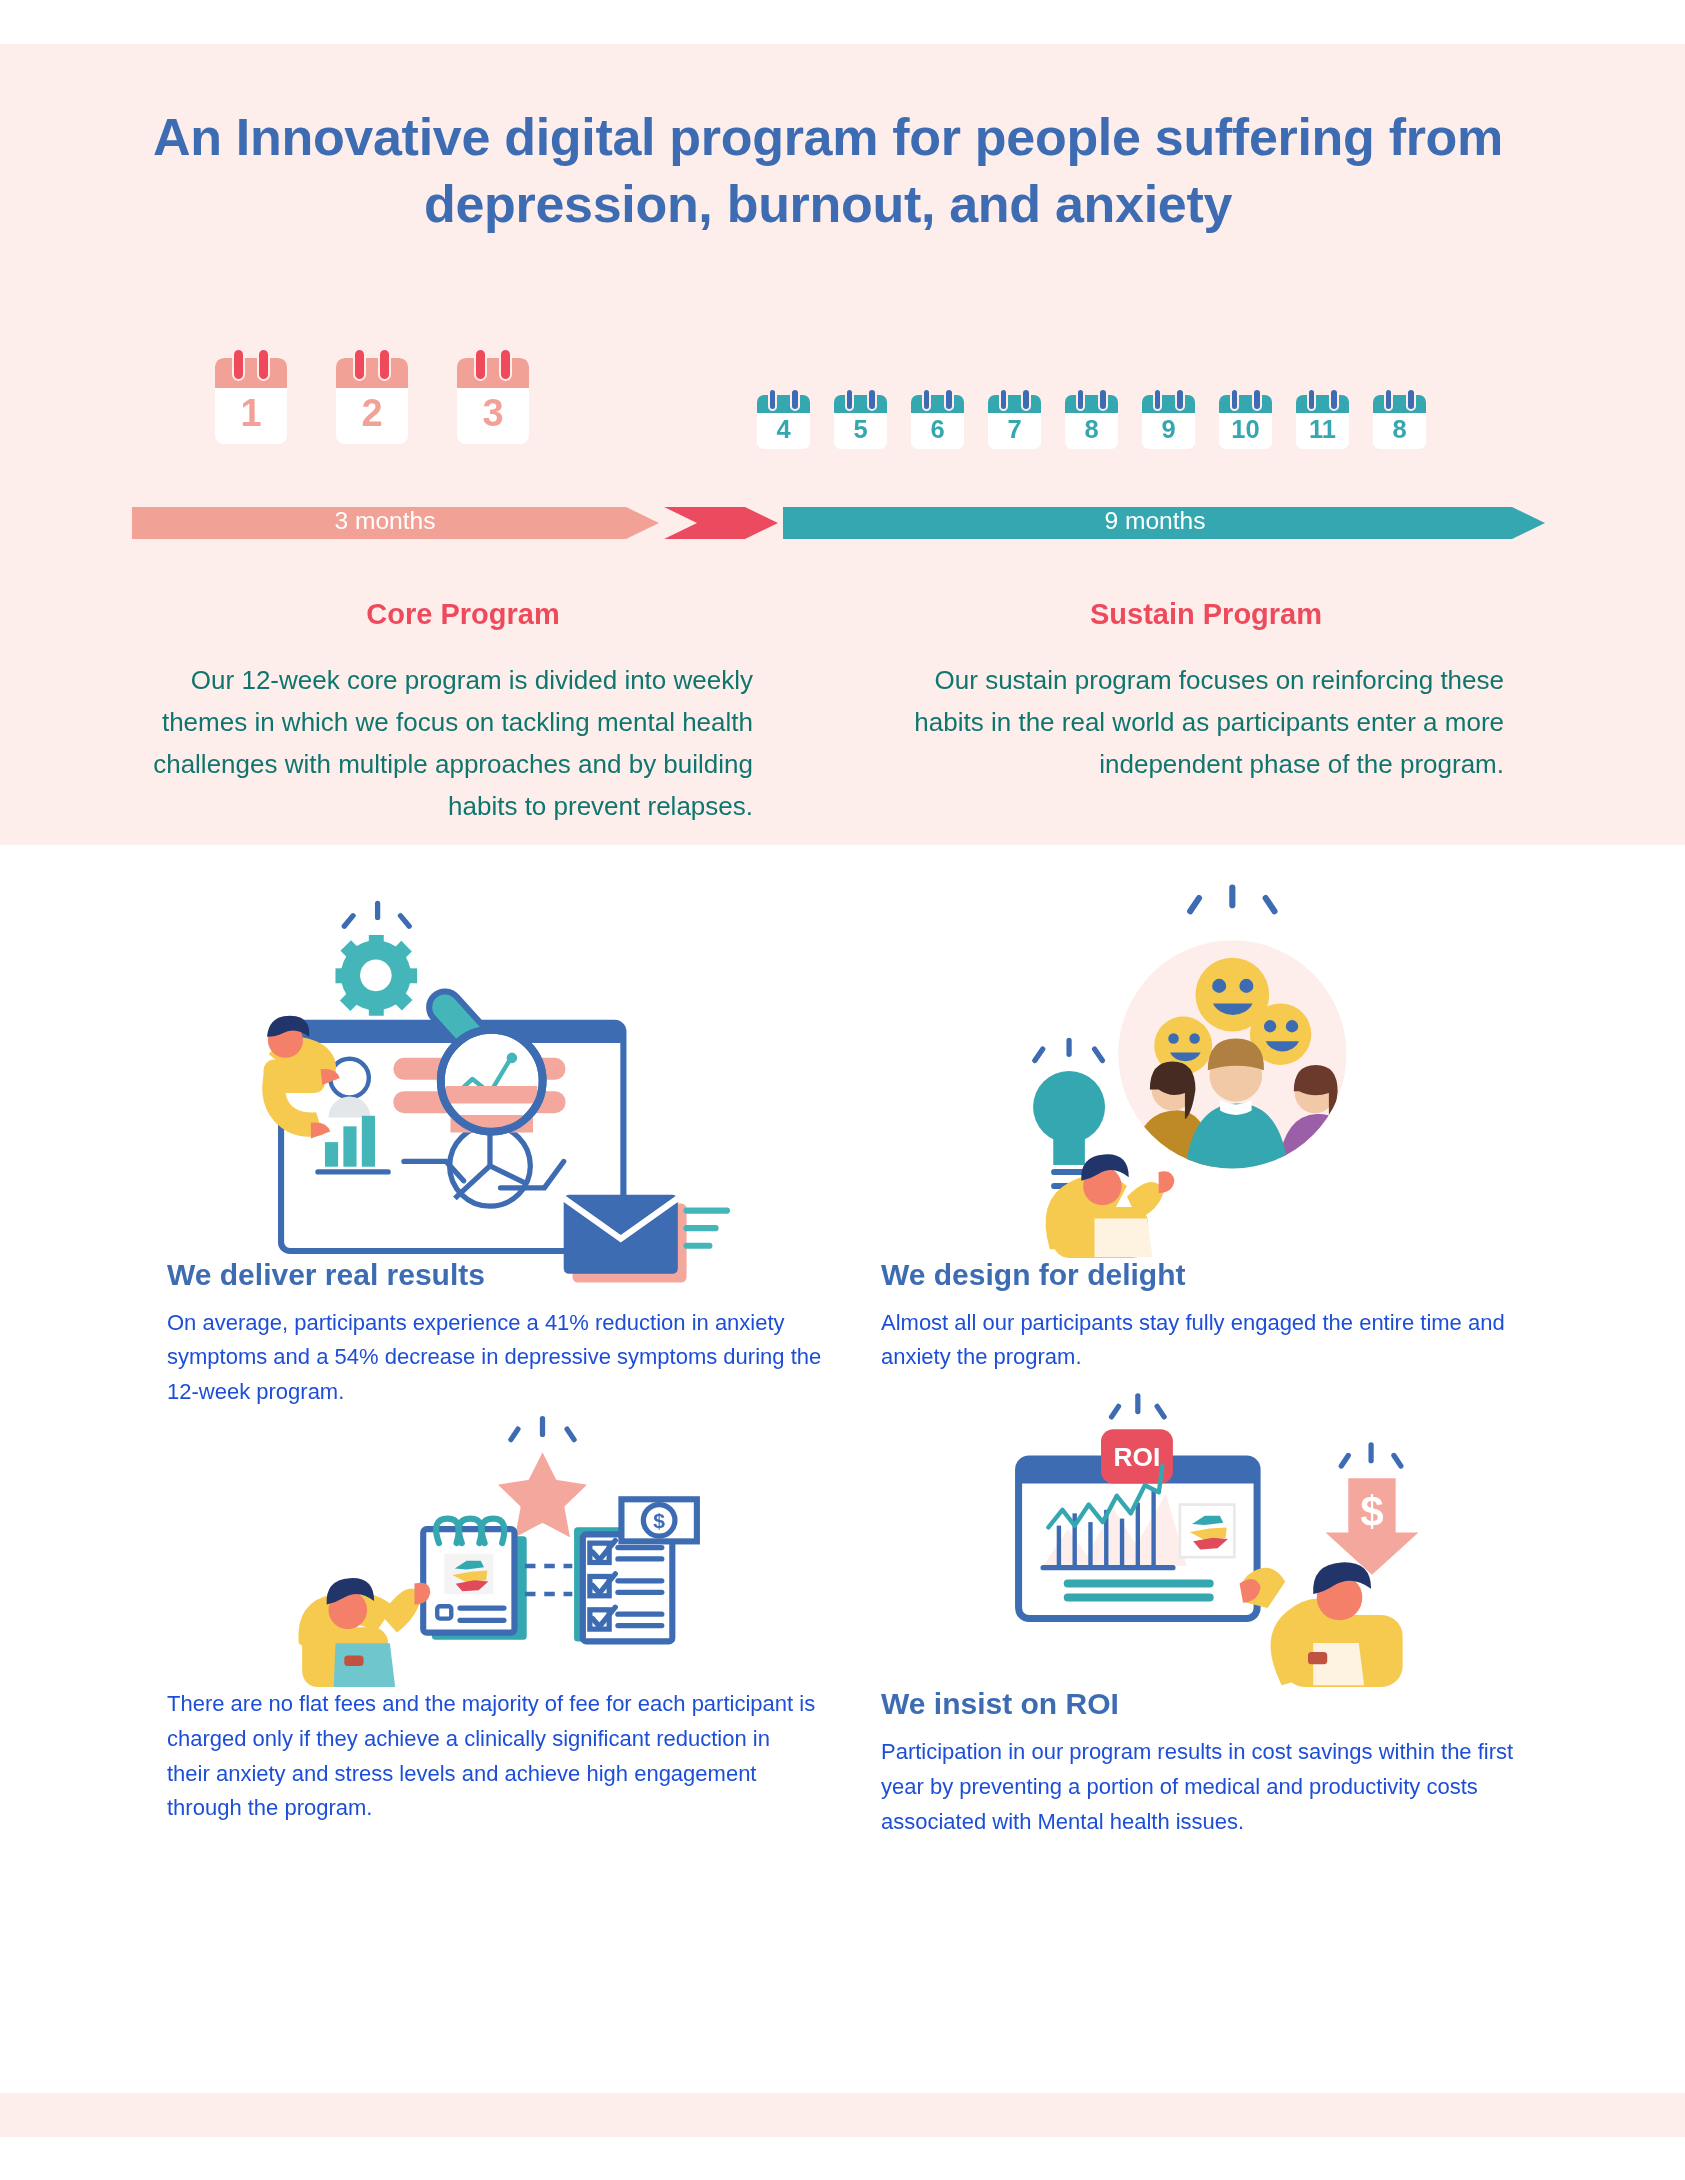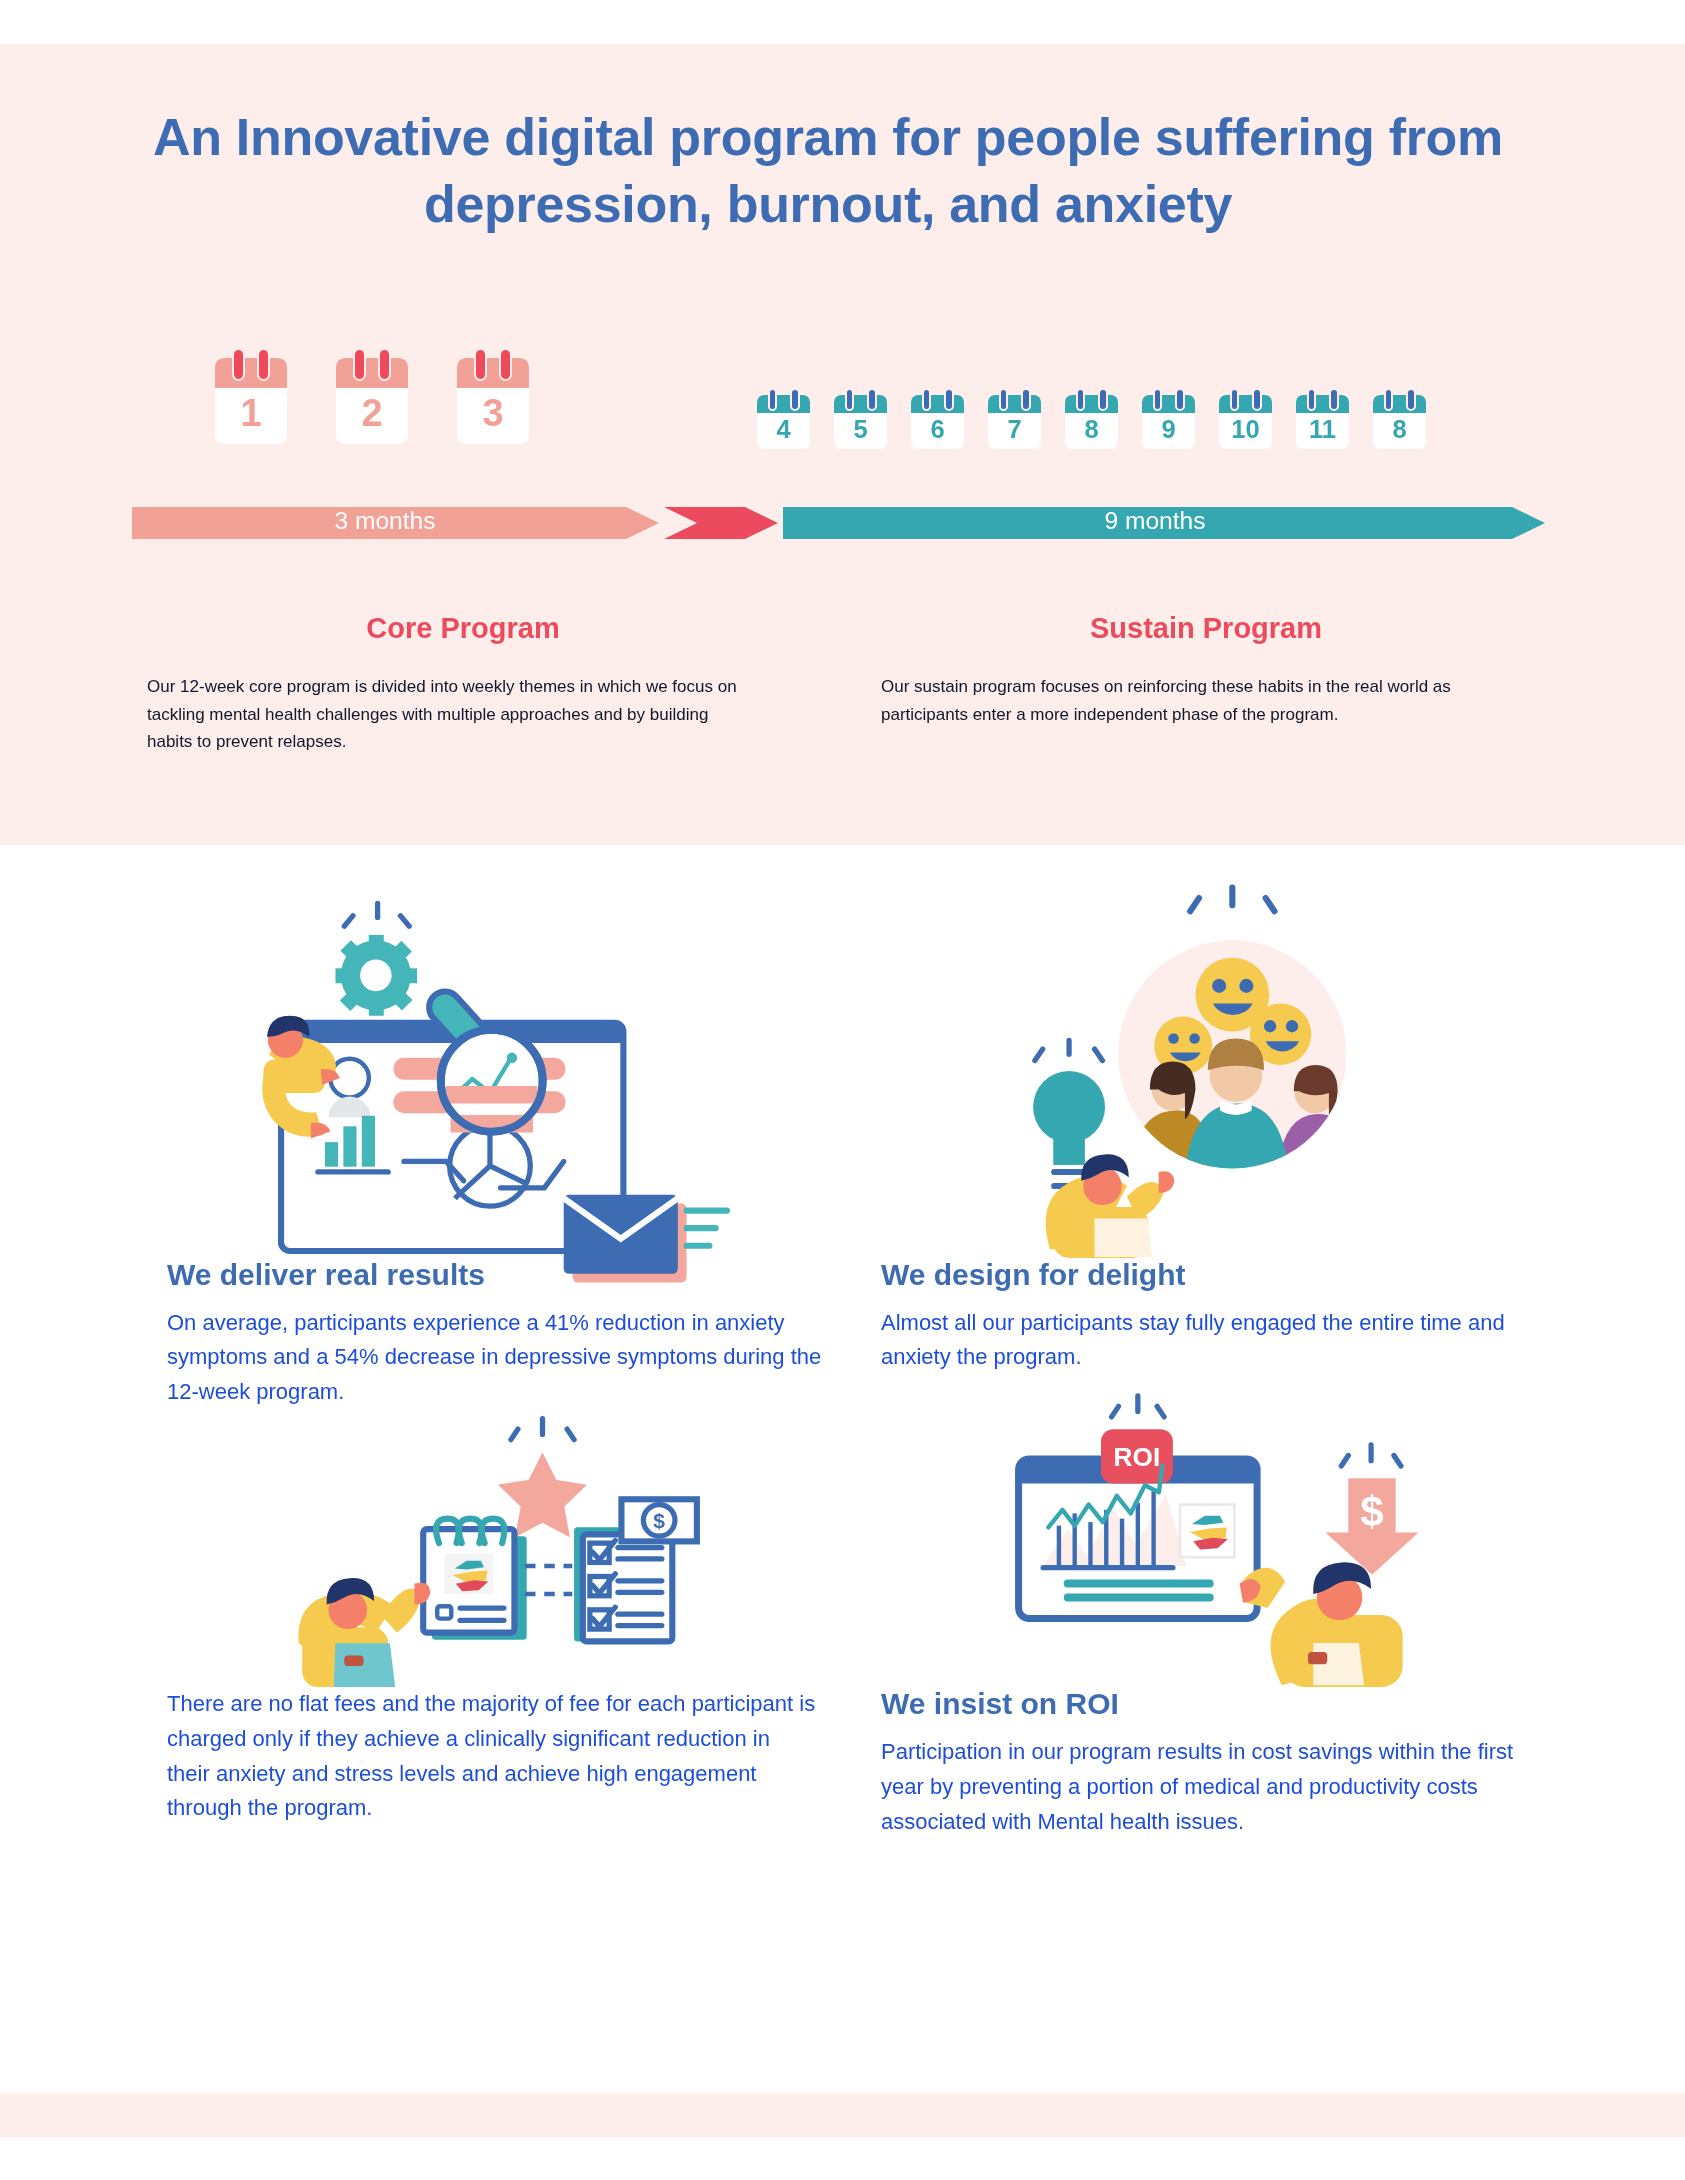--- a/index.html
+++ b/index.html
@@ -89,35 +89,36 @@
   .seg-sus {
     left: 651px; width: 762px; background: #35a7b0;
     clip-path: polygon(0 0, calc(100% - 33px) 0, 100% 50%, calc(100% - 33px) 100%, 0 100%);
     justify-content: center;
   }
   .seg-label { color: #ffffff; font-size: 24.6px; font-weight: normal; }
   .seg-sus .seg-label { margin-right: 18px; }
   .seg-core .seg-label { margin-right: 21px; }
 
   
-  .prog { position: absolute; top: 568px; }
+  .prog { position: absolute; top: 554px; }
   .prog.left { left: 147px; width: 632px; }
   .prog.right { left: 881px; width: 650px; }
   .prog-title {
     color: #ef4a5c;
     font-size: 29px;
     font-weight: bold;
     margin-bottom: 28px;
   }
   .prog.left .prog-title { text-align: center; }
   .prog.right .prog-title { text-align: center; }
   .prog-body {
-    color: #0f172a;
-    font-size: 17px;
+    color: #0f766e;
+    font-size: 26px;
     line-height: 1.62;
+    text-align: right;
   }
   .prog.left .prog-body { max-width: 606px; }
   .prog.right .prog-body { max-width: 623px; }
 
   
   .features {
     position: absolute;
     left: 0; top: 845px;
     width: 1486px; height: 1247px;
     background: #ffffff;

